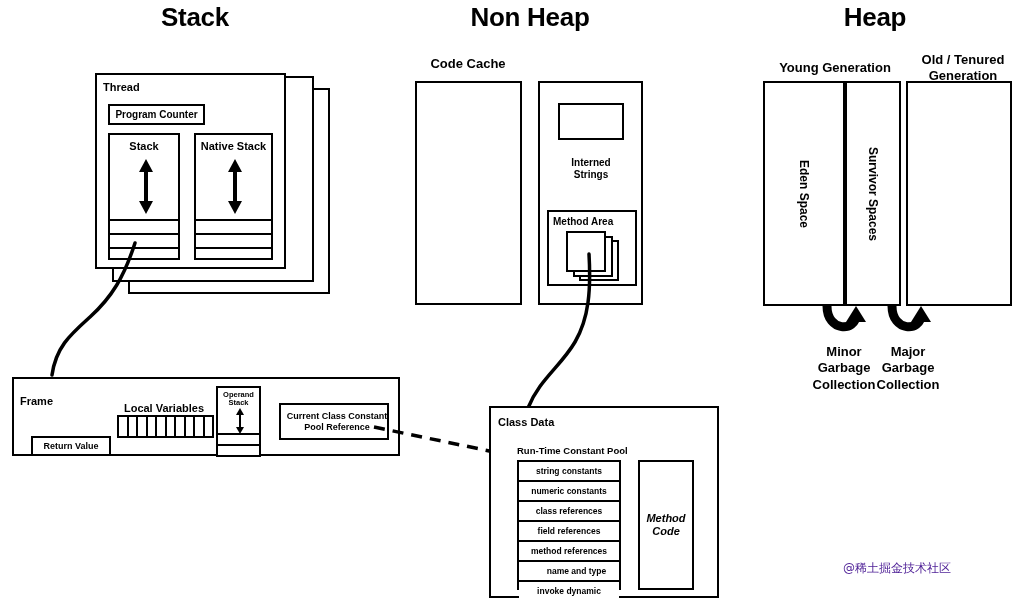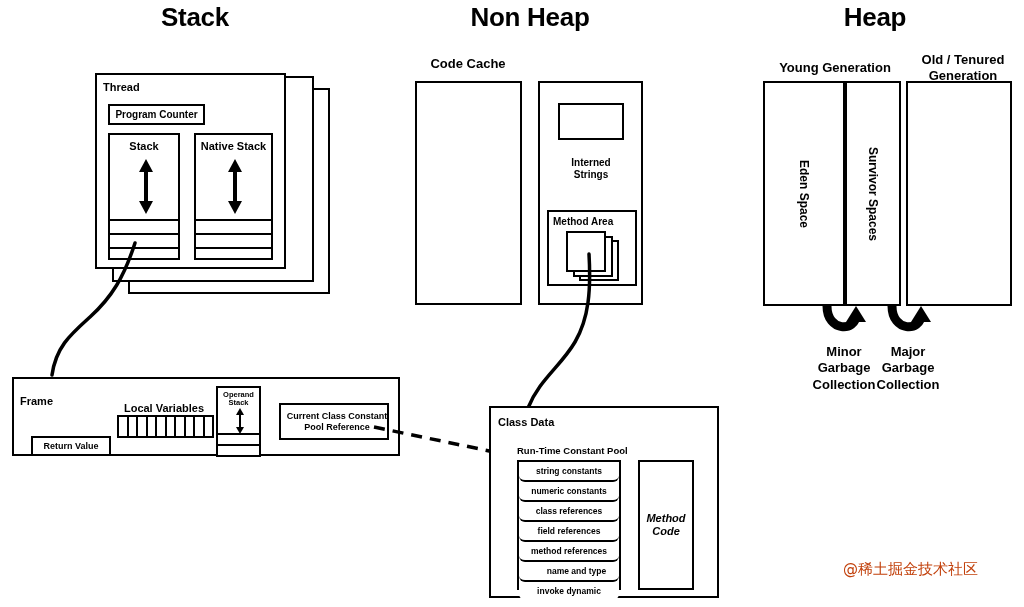--- a/index.html
+++ b/index.html
@@ -99,29 +99,28 @@
   
   .cp-row {
     border-bottom: 2px solid #000;
     font-size: 8.5px;
     font-weight: bold;
     display: flex;
     align-items: center;
     justify-content: center;
     text-align: center;
     background: #fff;
-    border-radius: 6px;
   }
   .cp-row:last-child { border-bottom: none; }
 
   svg { display: block; overflow: visible; }
 
   .watermark {
-    font-size: 15px;
-    color: #c2410c;
+    font-size: 12px;
+    color: #4c1d95;
     font-family: "DejaVu Sans", sans-serif;
     white-space: nowrap;
   }
 </style>
 </head>
 <body>
 
 <div id="canvas">
 
   <div class="abs section-title" style="left:100px; top:4px; width:190px;">Stack</div>

